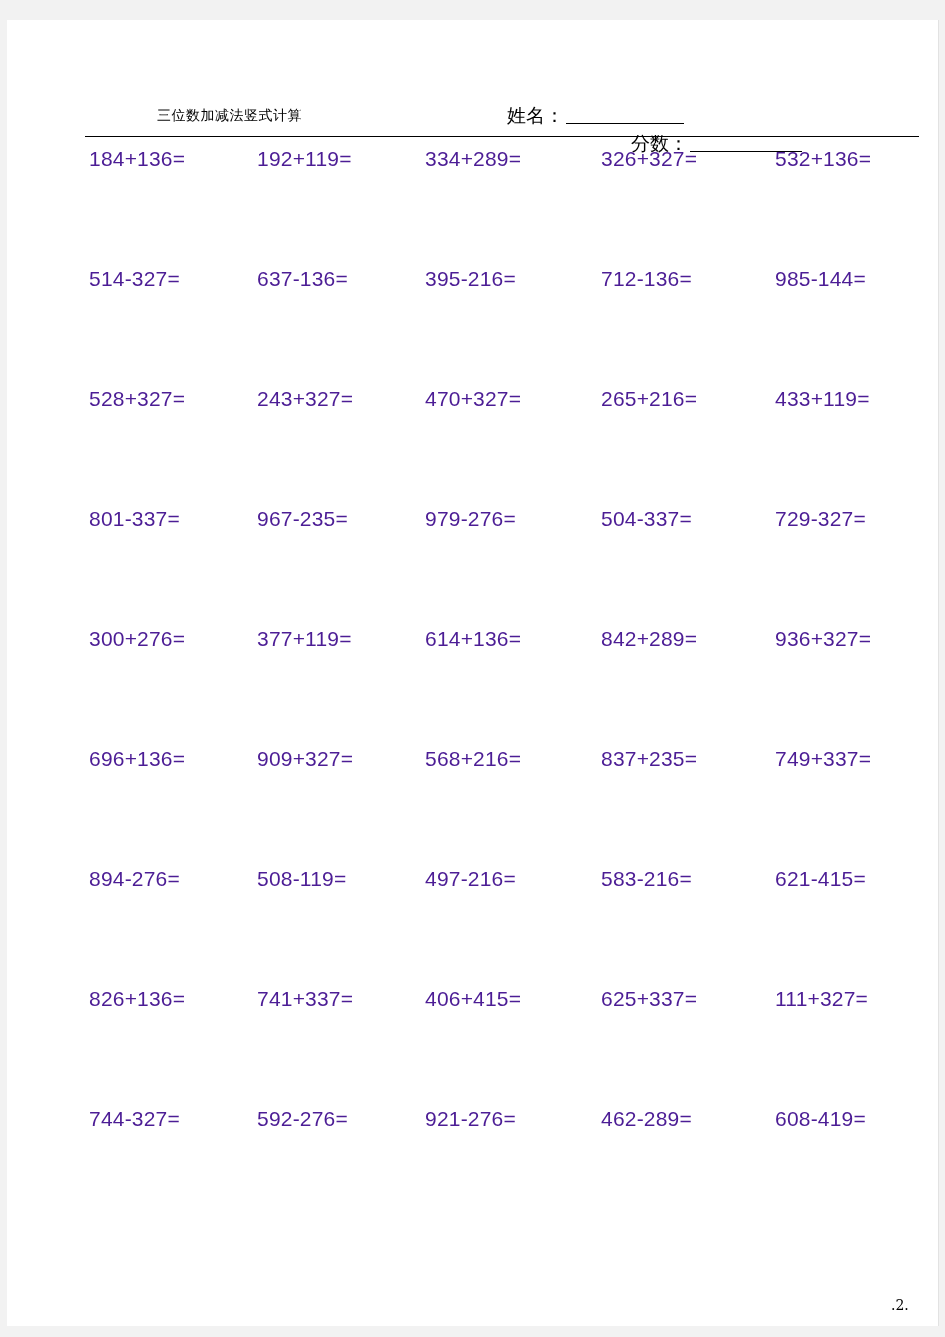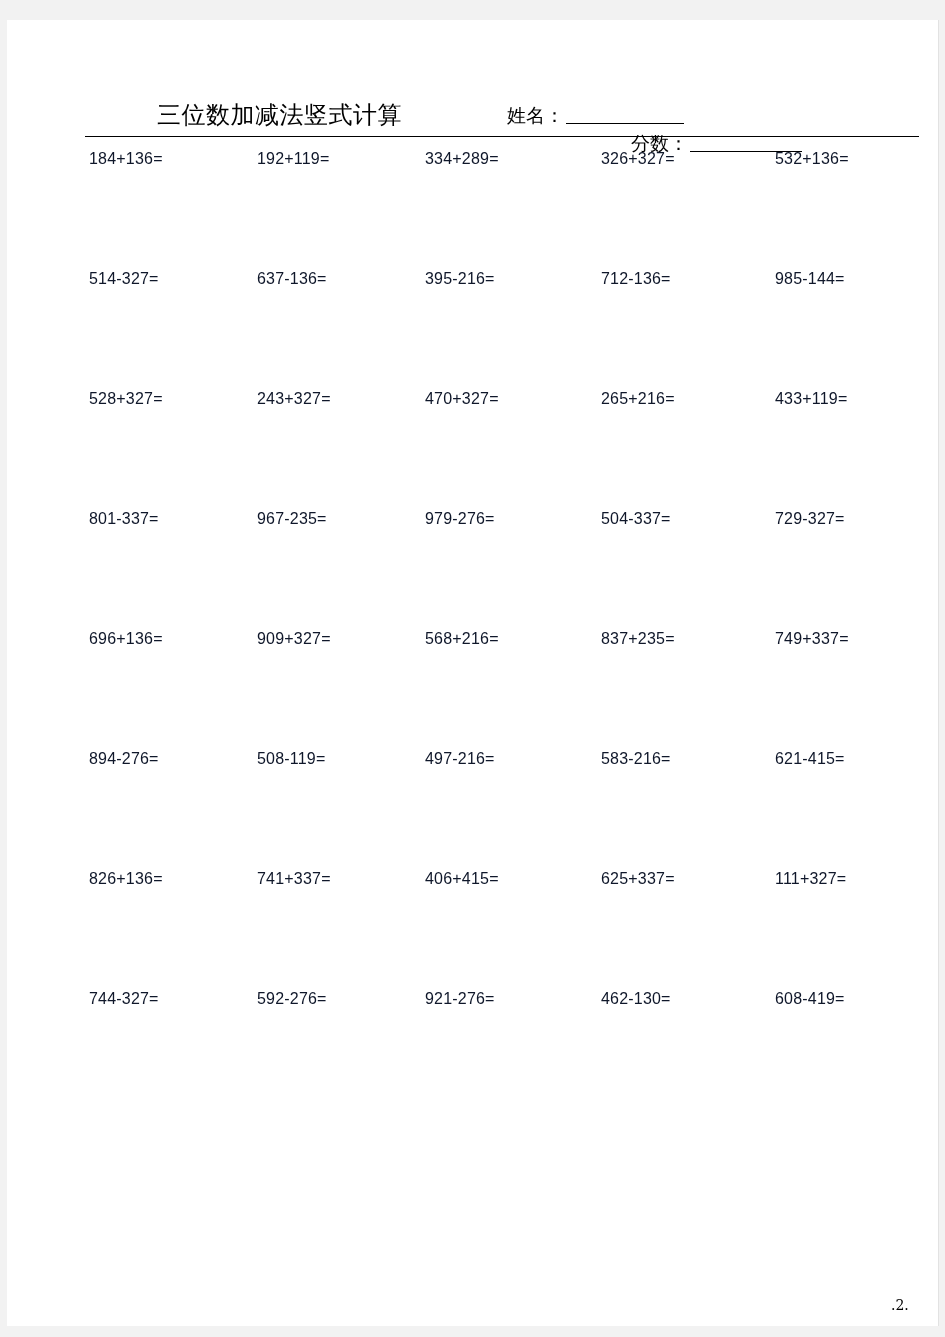--- a/index.html
+++ b/index.html
@@ -45,21 +45,21 @@
     left: 78px;
     top: 83px;
     width: 834px;
     height: 34px;
   }
   .worksheet-title {
     position: absolute;
     left: 72px;
     top: 0px;
     font-family: "DejaVu Serif", serif;
-    font-size: 24px;
+    font-size: 14px;
     line-height: 24px;
     color: #000000;
     letter-spacing: 0.5px;
     white-space: nowrap;
   }
   .field {
     position: absolute;
     top: 0px;
     font-family: "DejaVu Serif", serif;
     font-size: 19px;
@@ -97,23 +97,23 @@
     width: 860px;
   }
   .row {
     position: relative;
     height: 120px;
   }
   .cell {
     position: absolute;
     top: 0;
     font-family: "Liberation Sans", sans-serif;
-    font-size: 16px;
+    font-size: 21px;
     line-height: 26px;
-    color: #0f172a;
+    color: #4c1d95;
     white-space: nowrap;
     letter-spacing: 0.2px;
   }
   .col0 { left: 4px; }
   .col1 { left: 172px; }
   .col2 { left: 340px; }
   .col3 { left: 516px; }
   .col4 { left: 690px; }
 
   
@@ -178,20 +178,27 @@
     </div>
 
     <div class="row">
       <div class="cell col0">801-337=</div>
       <div class="cell col1">967-235=</div>
       <div class="cell col2">979-276=</div>
       <div class="cell col3">504-337=</div>
       <div class="cell col4">729-327=</div>
     </div>
 
+    <div class="row">
+      <div class="cell col0">300+276=</div>
+      <div class="cell col1">377+119=</div>
+      <div class="cell col2">614+136=</div>
+      <div class="cell col3">842+289=</div>
+      <div class="cell col4">936+327=</div>
+    </div>
 
 
     <div class="row">
       <div class="cell col0">696+136=</div>
       <div class="cell col1">909+327=</div>
       <div class="cell col2">568+216=</div>
       <div class="cell col3">837+235=</div>
       <div class="cell col4">749+337=</div>
     </div>
 
@@ -208,21 +215,21 @@
       <div class="cell col1">741+337=</div>
       <div class="cell col2">406+415=</div>
       <div class="cell col3">625+337=</div>
       <div class="cell col4">111+327=</div>
     </div>
 
     <div class="row">
       <div class="cell col0">744-327=</div>
       <div class="cell col1">592-276=</div>
       <div class="cell col2">921-276=</div>
-      <div class="cell col3">462-130=</div>
+      <div class="cell col3">462-289=</div>
       <div class="cell col4">608-419=</div>
     </div>
 
   </div>
 
   <div class="page-number">.2.</div>
 
 </div>
 
 </body></html>

